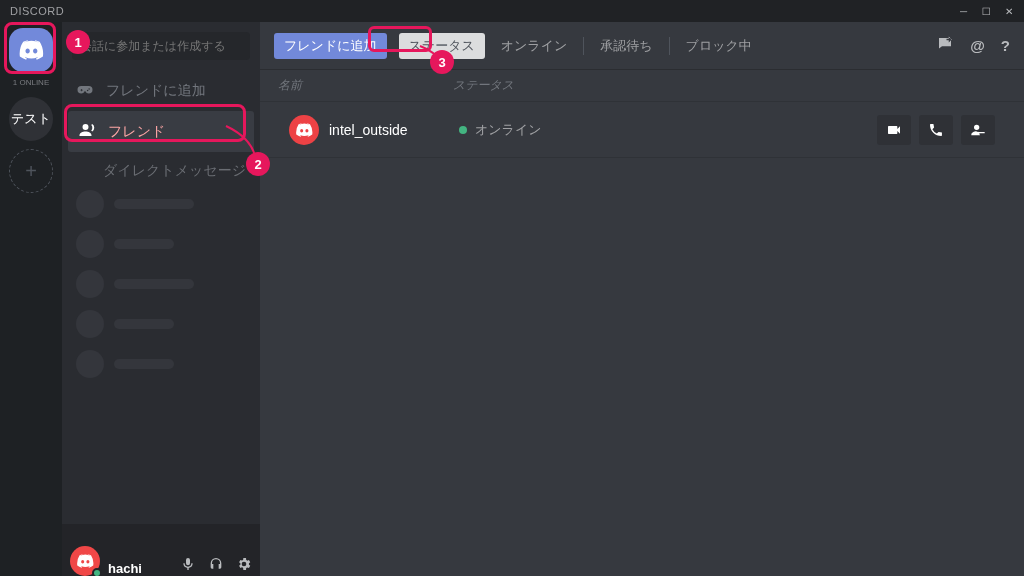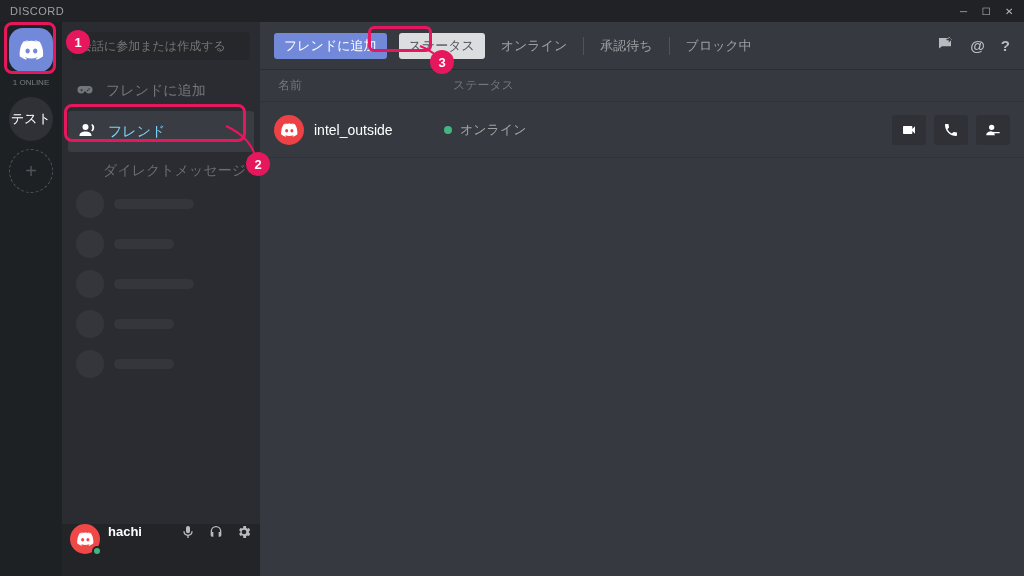--- a/index.html
+++ b/index.html
@@ -15,48 +15,48 @@
 .srv{width:44px;height:44px;border-radius:14px;background:#7289da;display:flex;align-items:center;justify-content:center;margin-bottom:6px;cursor:pointer;}
 .srv svg{width:26px;height:26px;fill:#fff;}
 .srv-label{font-size:8px;color:#7a7c80;text-align:center;margin-bottom:10px;}
 .srv-test{width:44px;height:44px;border-radius:22px;background:#2f3136;color:#fff;display:flex;align-items:center;justify-content:center;font-size:13px;margin-bottom:8px;cursor:pointer;}
 .srv-add{width:44px;height:44px;border-radius:22px;border:1px dashed #4f545c;color:#4f545c;display:flex;align-items:center;justify-content:center;font-size:20px;cursor:pointer;}
 
 .channels{width:198px;background:#2a2c31;display:flex;flex-direction:column;position:relative;}
 .search{height:48px;display:flex;align-items:center;padding:0 10px;}
 .search input{flex:1;height:28px;background:#25272b;border:none;border-radius:4px;padding:0 8px;color:#72767d;font-size:12px;outline:none;}
 .ch-item{display:flex;align-items:center;gap:12px;padding:10px 14px;color:#72767d;font-size:14px;cursor:pointer;}
-.ch-item.active{background:#393c43;color:#7dd3fc;border-radius:3px;margin:0 6px;padding:10px 10px;}
+.ch-item.active{background:#393c43;color:#fca5a5;border-radius:3px;margin:0 6px;padding:10px 10px;}
 .ch-section{font-size:14px;color:#6a6d73;padding:10px 14px 4px;text-align:right;}
 .ph-row{display:flex;align-items:center;gap:10px;padding:6px 14px;}
 .ph-av{width:28px;height:28px;border-radius:50%;background:#34363c;}
 .ph-line{height:10px;width:80px;background:#34363c;border-radius:5px;}
 .ph-line.s{width:60px;}
 
-.userbar{margin-top:auto;height:52px;background:#232428;display:flex;align-items:flex-start;padding:0 8px;gap:8px;}
+.userbar{margin-top:auto;height:52px;background:#232428;display:flex;align-items:flex-end;padding:0 8px;gap:8px;}
 .avatar{width:30px;height:30px;border-radius:50%;background:#f04747;display:flex;align-items:center;justify-content:center;position:relative;}
 .avatar svg{width:18px;height:18px;fill:#fff;}
 .avatar .presence{position:absolute;right:-2px;bottom:-2px;width:10px;height:10px;border-radius:50%;background:#43b581;border:2px solid #232428;}
 .uname{font-size:13px;font-weight:600;color:#fff;}
 .ubicons{margin-left:auto;display:flex;gap:12px;color:#b9bbbe;}
 .ubicons span{cursor:pointer;}
 
 .content{flex:1;background:#36393f;display:flex;flex-direction:column;}
 .topbar{height:48px;display:flex;align-items:center;padding:0 14px;gap:12px;border-bottom:1px solid #2b2d31;}
 .btn{height:26px;padding:0 10px;border-radius:3px;font-size:13px;display:flex;align-items:center;cursor:pointer;}
 .btn.primary{background:#7289da;color:#fff;}
 .btn.pill{background:#dcddde;color:#4f545c;}
 .toptab{color:#9fa0a3;font-size:13px;padding:0 4px;cursor:pointer;}
 .topdiv{width:1px;height:18px;background:#4f545c;}
 .topright{margin-left:auto;display:flex;align-items:center;gap:16px;color:#b9bbbe;}
 .topright span{cursor:pointer;font-size:15px;}
-.colhdr{height:32px;display:flex;align-items:center;padding:0 18px;font-size:12px;color:#72767d;border-bottom:1px solid #2f3237;}
+.colhdr{height:32px;display:flex;align-items:center;padding:0 18px;font-size:12px;color:#72767d;border-bottom:1px solid #2f3237;font-style:italic;}
 .colhdr .c1{width:175px;}
 .colhdr .c2{flex:1;}
-.friend-row{height:56px;display:flex;align-items:center;padding:0 14px;border-bottom:1px solid #2f3237;justify-content:flex-end;}
+.friend-row{height:56px;display:flex;align-items:center;padding:0 29px;border-bottom:1px solid #2f3237;justify-content:flex-end;}
 .friend-row .fav{width:30px;height:30px;border-radius:50%;background:#ed4245;display:flex;align-items:center;justify-content:center;margin-right:10px;}
 .friend-row .fav svg{width:18px;height:18px;fill:#fff;}
 .friend-row .fname{font-size:14px;color:#fff;width:130px;}
 .friend-row .fstatus{display:flex;align-items:center;gap:8px;color:#9fa0a3;font-size:13px;}
 .friend-row .dot{width:8px;height:8px;border-radius:50%;background:#43b581;}
 .friend-row .actions{margin-left:auto;display:flex;gap:8px;}
 .friend-row .actbtn{width:34px;height:30px;background:#2f3136;border-radius:3px;display:flex;align-items:center;justify-content:center;color:#fff;cursor:pointer;}
 .friend-row .actbtn svg{width:16px;height:16px;fill:#fff;}
 
 .anno{position:absolute;border:3px solid #e6175c;border-radius:8px;pointer-events:none;z-index:50;}

